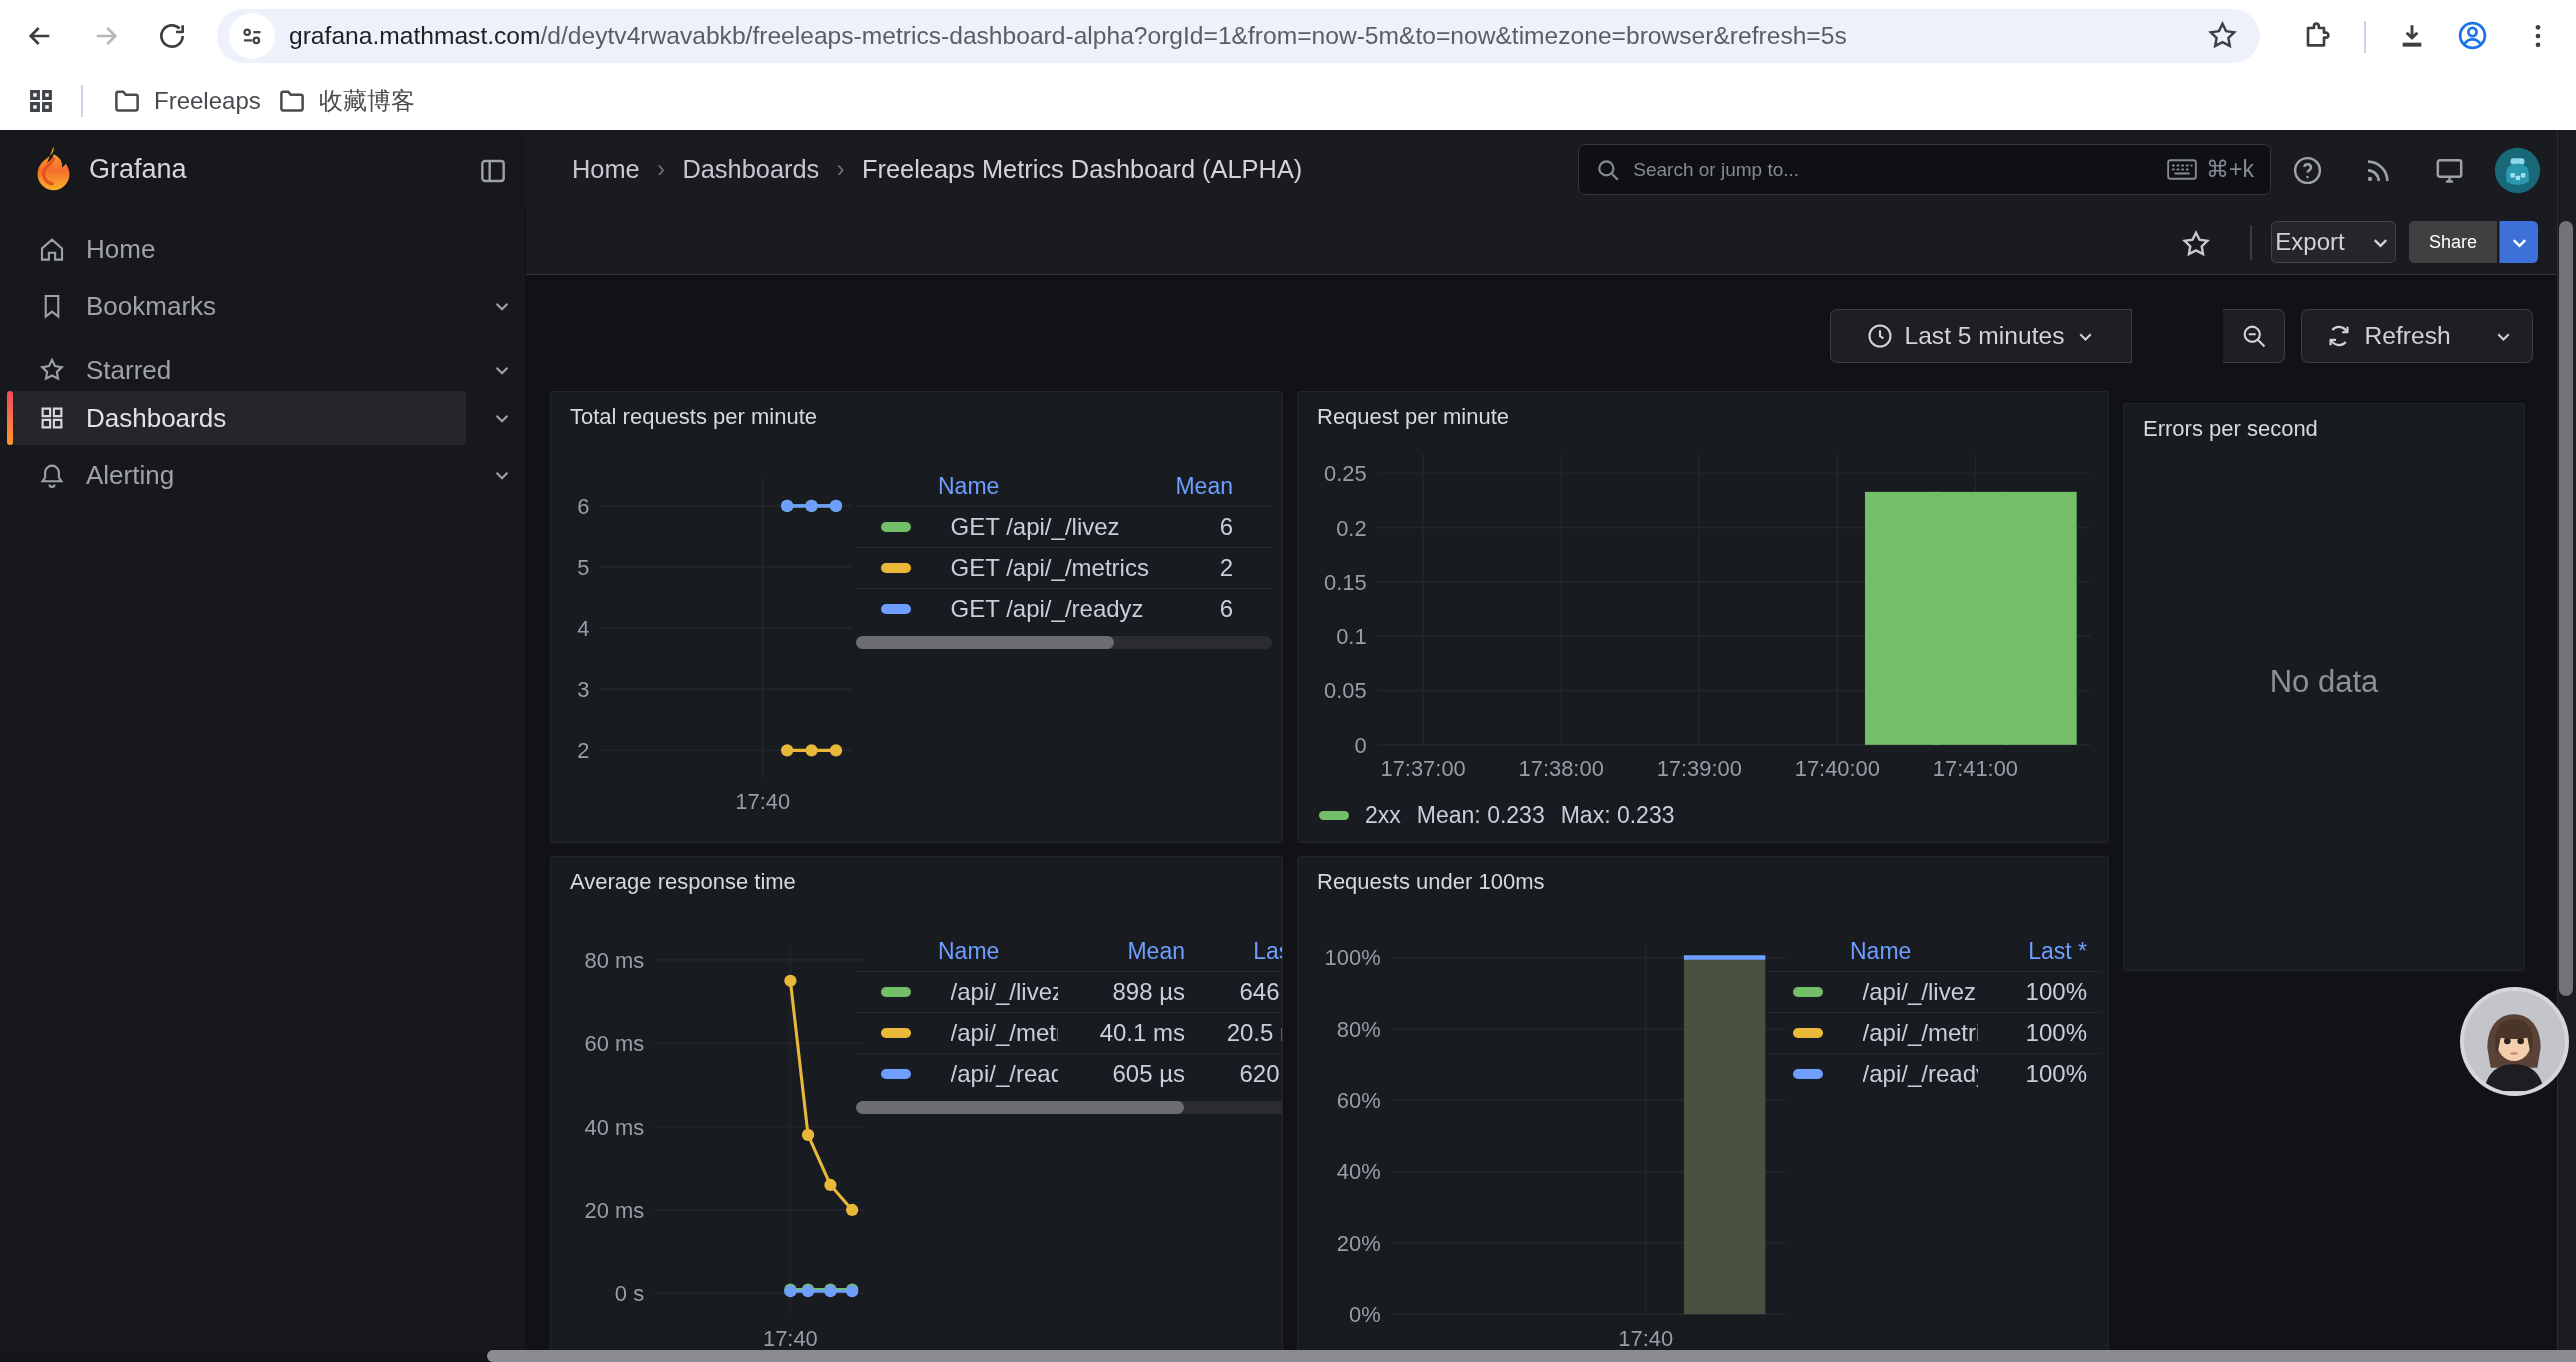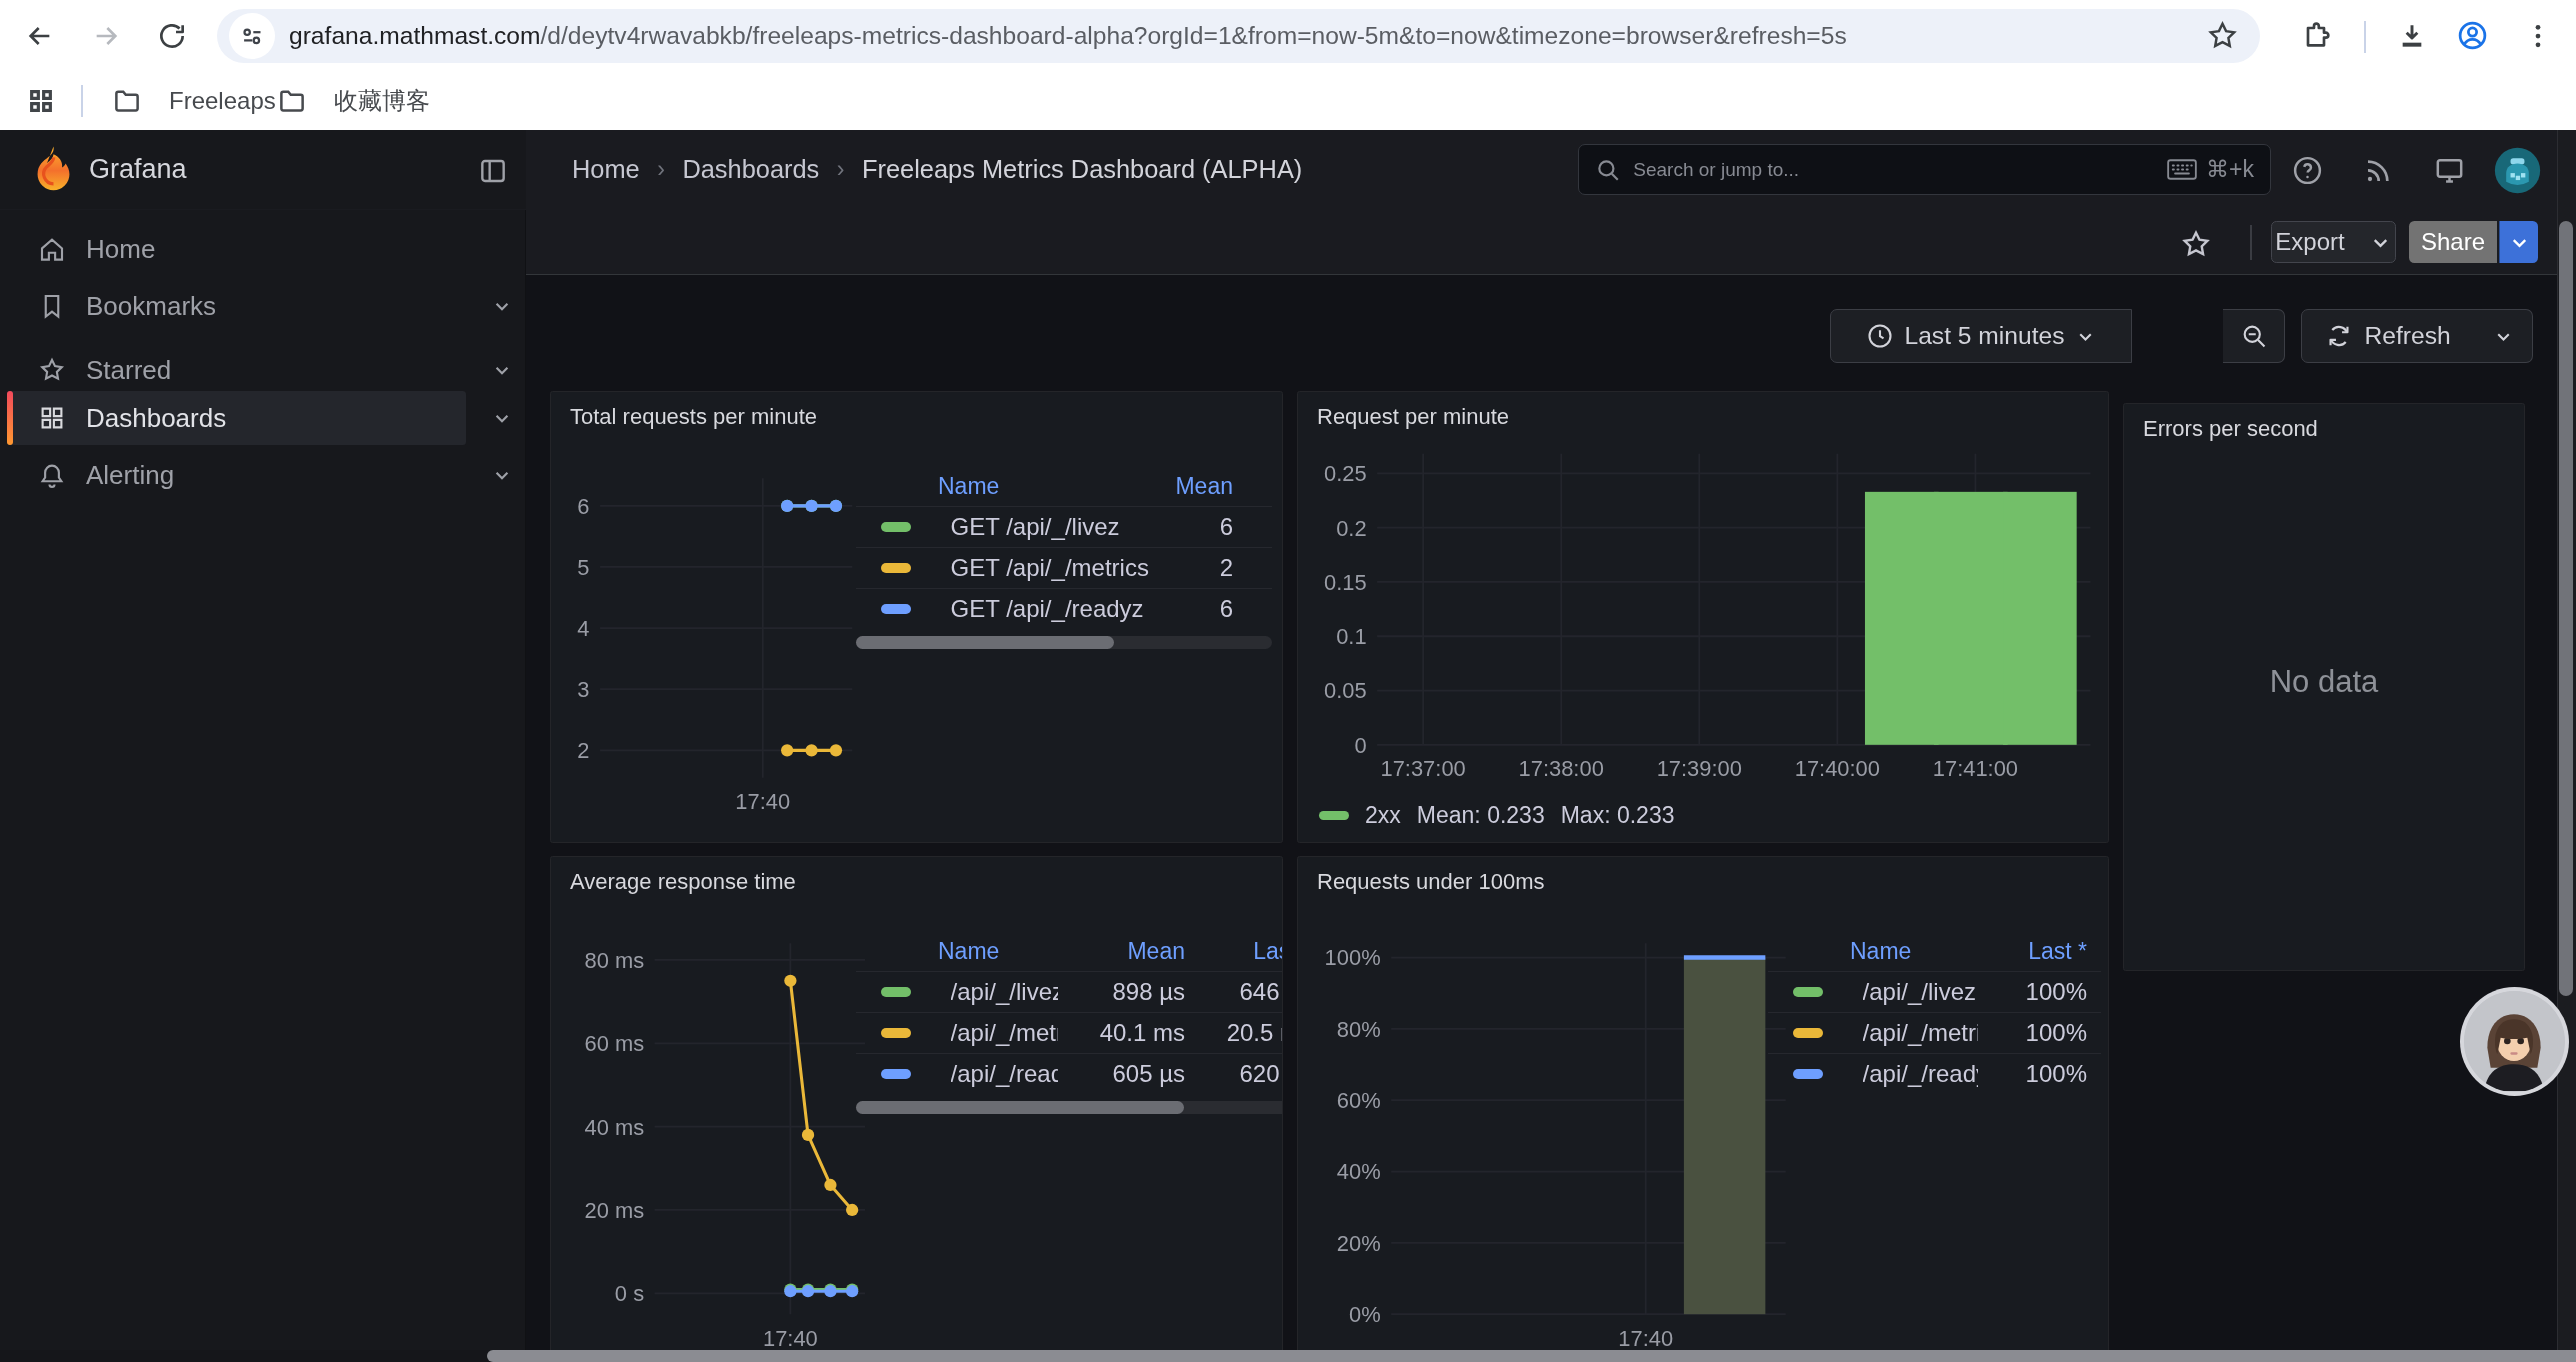--- a/index.html
+++ b/index.html
@@ -9,21 +9,21 @@
   svg { display:block; }
 
   
   #browser-toolbar { left:0; top:0; width:2576px; height:72px; background:#ffffff; }
   .chrome-btn { width:49px; height:49px; top:11.4px; display:flex; align-items:center; justify-content:center; border-radius:50%; }
   #url-bar { left:217px; top:8.8px; width:2043px; height:54px; background:#edf1f9; border-radius:27px; }
   #site-info-chip { left:12.3px; top:4.4px; width:46px; height:46px; background:#ffffff; border-radius:50%; display:flex; align-items:center; justify-content:center; }
   #url-text { left:72px; top:0; height:54px; line-height:54px; font-size:24.6px; color:#202124; white-space:nowrap; }
   #url-text .path { color:#5a5d63; }
   #bookmarks-bar { left:0; top:72px; width:2576px; height:58px; background:#ffffff; }
-  .bm-chip { height:42px; top:8px; display:flex; align-items:center; gap:27px; padding:0 14px; border-radius:21px; }
+  .bm-chip { height:42px; top:8px; display:flex; align-items:center; gap:12px; padding:0 14px; border-radius:21px; }
   .bm-label { font-size:24px; color:#474a4e; }
   .v-divider-light { top:14px; width:1.8px; height:32px; background:#c9d3e8; }
 
   
   #gf-navbar { left:0; top:130px; width:2576px; height:81px; background:#1a1b20; border-bottom:1.8px solid #26272c; }
   #gf-navbar-left { left:0; top:0; width:526px; height:79px; background:#17181c; display:flex; align-items:center; }
   #gf-brand { margin-left:89px; font-size:27px; font-weight:500; color:#d6d7dd; }
   #breadcrumb { left:572px; top:0; height:79px; display:flex; align-items:center; gap:17.5px; font-size:25.4px; }
   .crumb { color:#c6c7d1; }
   .crumb-sep { color:#70737c; font-size:23px; }
@@ -32,22 +32,22 @@
     border-radius:7px; display:flex; align-items:center; padding:0 16px; }
   #gf-search-placeholder { font-size:19px; color:#878a92; margin-left:12.3px; flex:1; }
   #search-kbd { display:flex; align-items:center; gap:8.8px; color:#878a92; font-size:23px; }
   .nav-icon-btn { top:16px; width:49px; height:49px; display:flex; align-items:center; justify-content:center; color:#9fa1a8; }
 
   
   #gf-header2 { left:526px; top:210px; width:2050px; height:65px; background:#1a1b20; border-bottom:1.8px solid #33363a; }
   #export-btn { left:1745px; top:11.4px; width:125px; height:42px; background:#24262b; border:0.9px solid #43454d;
     border-radius:5.3px; display:flex; align-items:center; justify-content:center; gap:24px;
     color:#d2d3da; font-size:24px; font-weight:500; }
-  #share-btn { left:1883px; top:11.4px; width:88px; height:42px; background:#737373; border-radius:5.3px 0 0 5.3px;
-    display:flex; align-items:center; justify-content:center; color:#ffffff; font-size:24px; font-weight:500; }
+  #share-btn { left:1883px; top:11.4px; width:88px; height:42px; background:#404040; border-radius:5.3px 0 0 5.3px;
+    display:flex; align-items:center; justify-content:center; color:#ffffff; font-size:18px; font-weight:500; }
   #share-caret-btn { left:1973px; top:11.4px; width:39px; height:42px; background:#3d71d9; border-radius:0 5.3px 5.3px 0;
     display:flex; align-items:center; justify-content:center; color:#fff; }
 
   
   #gf-sidebar { left:0; top:210px; width:526px; height:1152px; background:#17181c; border-right:1.8px solid #101114; }
   .side-item { left:7px; width:459px; height:54px; border-radius:3.5px; display:flex; align-items:center; }
   .side-item.active { background:#24262c; }
   .active-bar { left:0; top:0; width:6.1px; height:54px; border-radius:3.5px; background:linear-gradient(#f2495c,#ff9830); }
   .side-icon { margin-left:30px; width:30px; height:30px; color:#9fa1a8; }
   .side-item.active .side-icon { color:#d9dade; }

